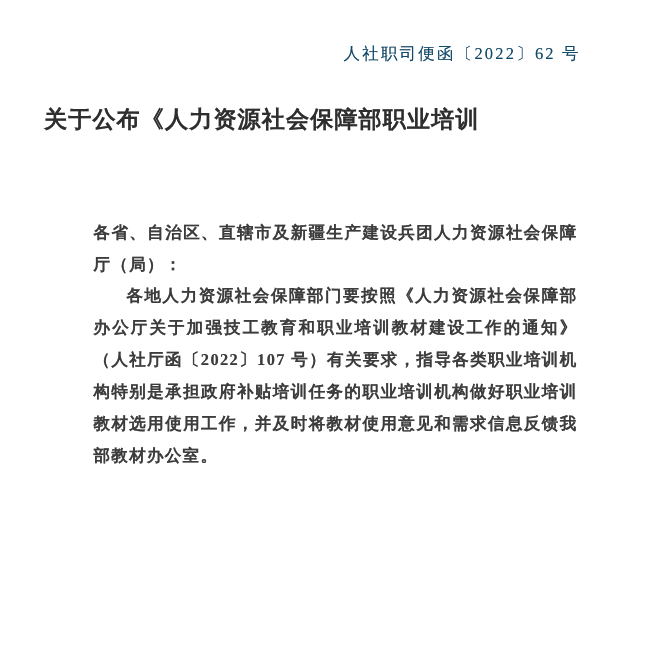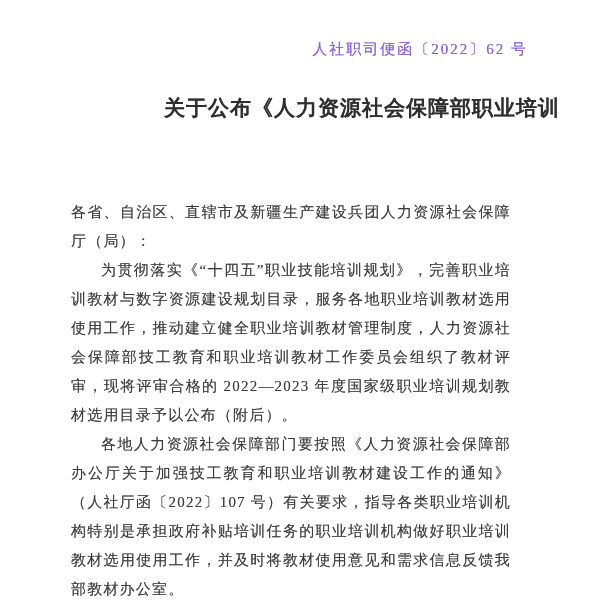--- a/index.html
+++ b/index.html
@@ -21,43 +21,44 @@
   .page * {
     text-shadow: 0 0 0.6px rgba(70, 70, 70, 0.55);
   }
   .doc-number {
     position: absolute;
     top: 40px;
     right: 72px;
     font-size: 15px;
     letter-spacing: 2px;
     white-space: nowrap;
-    color: #8b5cf6;
+    color: #0c4a6e;
   }
   .title {
     position: absolute;
     top: 88px;
     left: 40px;
     right: 40px;
     margin: 0;
-    text-align: right;
+    text-align: left;
     font-size: 21px;
     font-weight: bold;
     line-height: 40px;
     letter-spacing: 1px;
     color: #2e2e2e;
   }
   .title .title-line {
     display: block;
   }
   .body-block {
     position: absolute;
     top: 198px;
-    left: 71px;
+    left: 85px;
     width: 440px;
+    font-weight: bold;
   }
   .body-block p {
     margin: 0;
     font-size: 15px;
     line-height: 29px;
     letter-spacing: 1.2px;
     text-align: justify;
     color: #3c3c3c;
   }
   .salutation {
@@ -73,17 +74,16 @@
 <div class="page">
 
   <div class="doc-number">人社职司便函〔2022〕62 号</div>
 
   <h1 class="title">
     <span class="title-line">关于公布《人力资源社会保障部职业培训</span>
   </h1>
 
   <div class="body-block">
     <p class="salutation">各省、自治区、直辖市及新疆生产建设兵团人力资源社会保障厅（局）：</p>
-    <p class="body-para">为贯彻落实《“十四五”职业技能培训规划》，完善职业培训教材与数字资源建设规划目录，服务各地职业培训教材选用使用工作，推动建立健全职业培训教材管理制度，人力资源社会保障部技工教育和职业培训教材工作委员会组织了教材评审，现将评审合格的 2022—2023 年度国家级职业培训规划教材选用目录予以公布（附后）。</p>
     <p class="body-para">各地人力资源社会保障部门要按照《人力资源社会保障部办公厅关于加强技工教育和职业培训教材建设工作的通知》（人社厅函〔2022〕107 号）有关要求，指导各类职业培训机构特别是承担政府补贴培训任务的职业培训机构做好职业培训教材选用使用工作，并及时将教材使用意见和需求信息反馈我部教材办公室。</p>
   </div>
 
 </div>
 
 </body></html>

